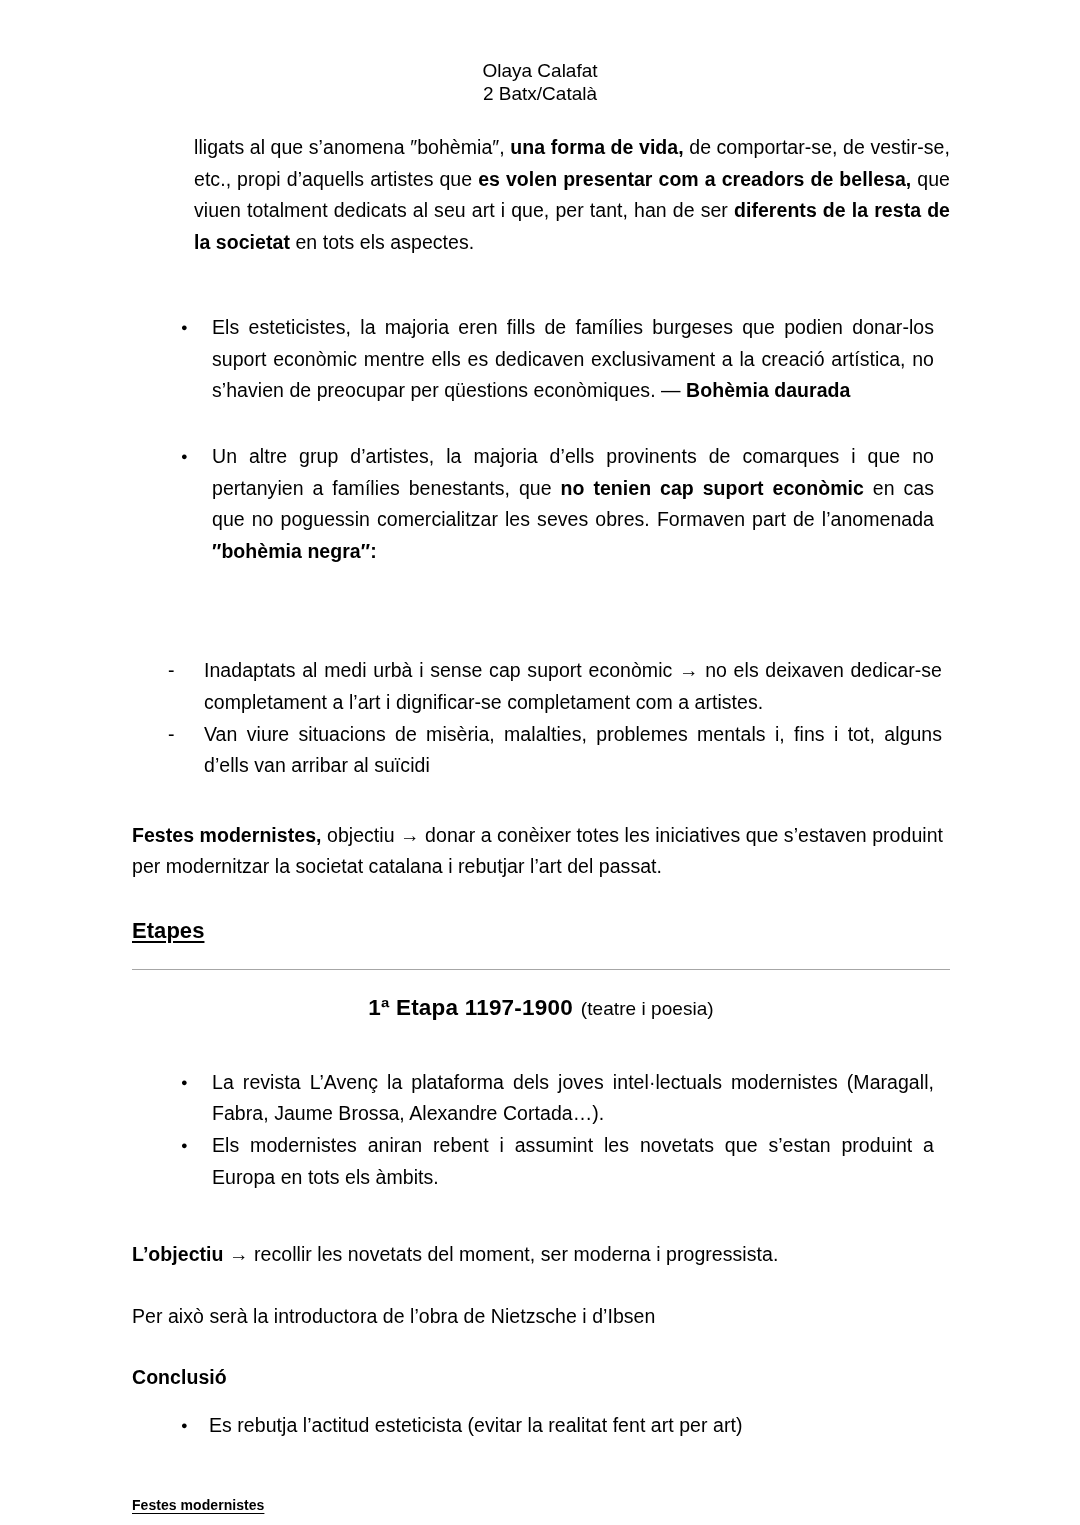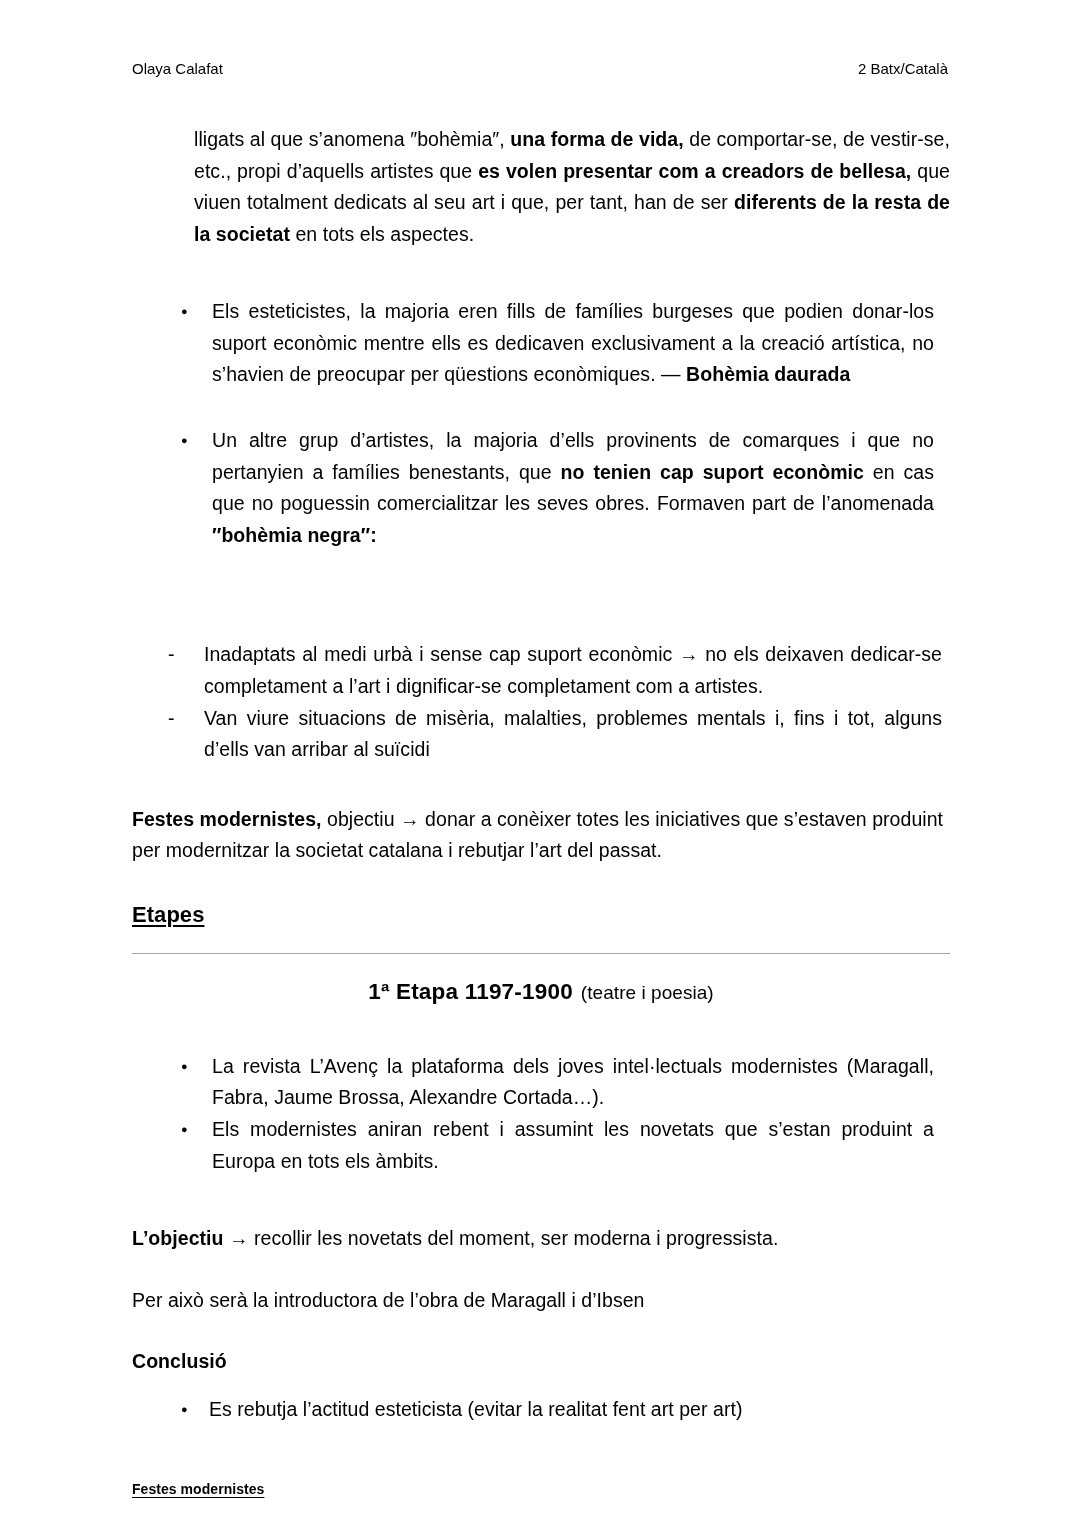--- a/index.html
+++ b/index.html
@@ -18,41 +18,42 @@
 
   
   .page-header {
     position: absolute;
     top: 60px;
     left: 132px;
     width: 816px;
     display: flex;
     justify-content: space-between;
     align-items: center;
-    font-size: 15px;
+    font-size: 19px;
     line-height: 1.2;
+    flex-direction: column;
   }
   .page-header .hdr-left,
   .page-header .hdr-right {
     white-space: nowrap;
   }
 
   
   .doc {
     position: absolute;
     top: 124px;
     left: 132px;
     width: 818px;
     font-size: 19.5px;
     line-height: 1.62;
     letter-spacing: 0.05px;
   }
 
   .para {
-    margin: 0;
+    margin: 8px;
     text-align: justify;
   }
   .para-left {
     margin: 0;
     text-align: left;
   }
 
   b, .b { font-weight: bold; }
 
   
@@ -201,21 +202,21 @@
     <li>La revista L’Avenç la plataforma dels joves intel·lectuals modernistes (Maragall, Fabra, Jaume Brossa, Alexandre Cortada…).</li>
     <li>Els modernistes aniran rebent i assumint les novetats que s’estan produint a Europa en tots els àmbits.</li>
   </ul>
 
   <div class="gap-30"></div>
 
   <p class="para-left"><b>L’objectiu</b><span> → recollir les novetats del moment, ser moderna i progressista.</span></p>
 
   <div class="gap-30"></div>
 
-  <p class="para-left">Per això serà la introductora de l’obra de Maragall i d’Ibsen</p>
+  <p class="para-left">Per això serà la introductora de l’obra de Nietzsche i d’Ibsen</p>
 
   <div class="gap-30"></div>
 
   <span class="h-bold">Conclusió</span>
 
   <ul class="round compact">
     <li>Es rebutja l’actitud esteticista (evitar la realitat fent art per art)</li>
   </ul>
 
   <div class="gap-30"></div>

